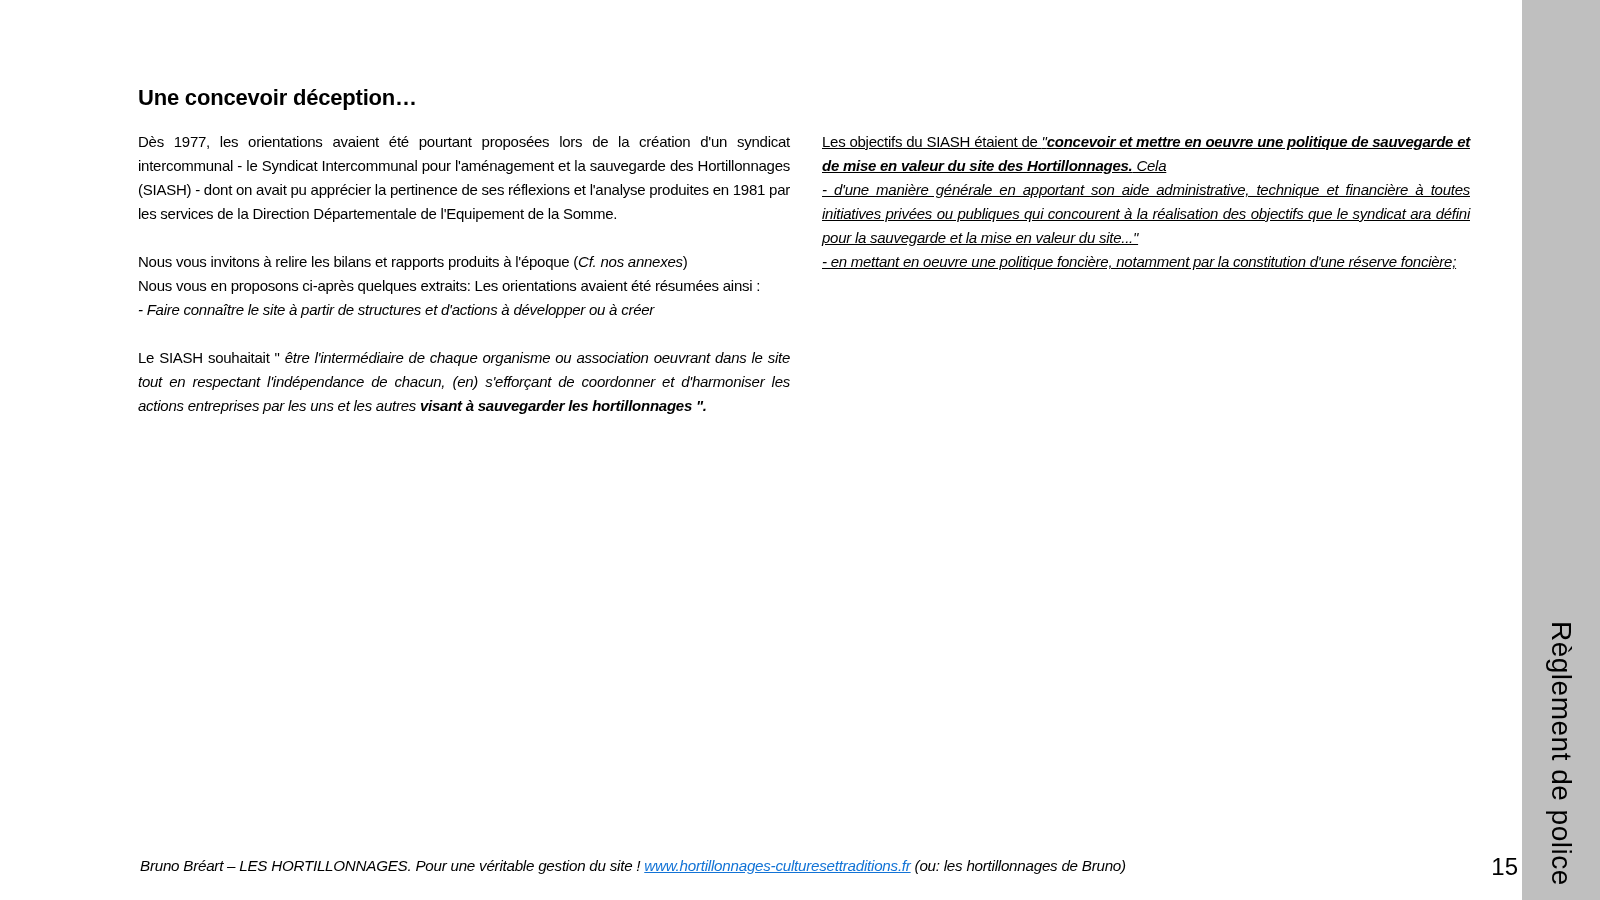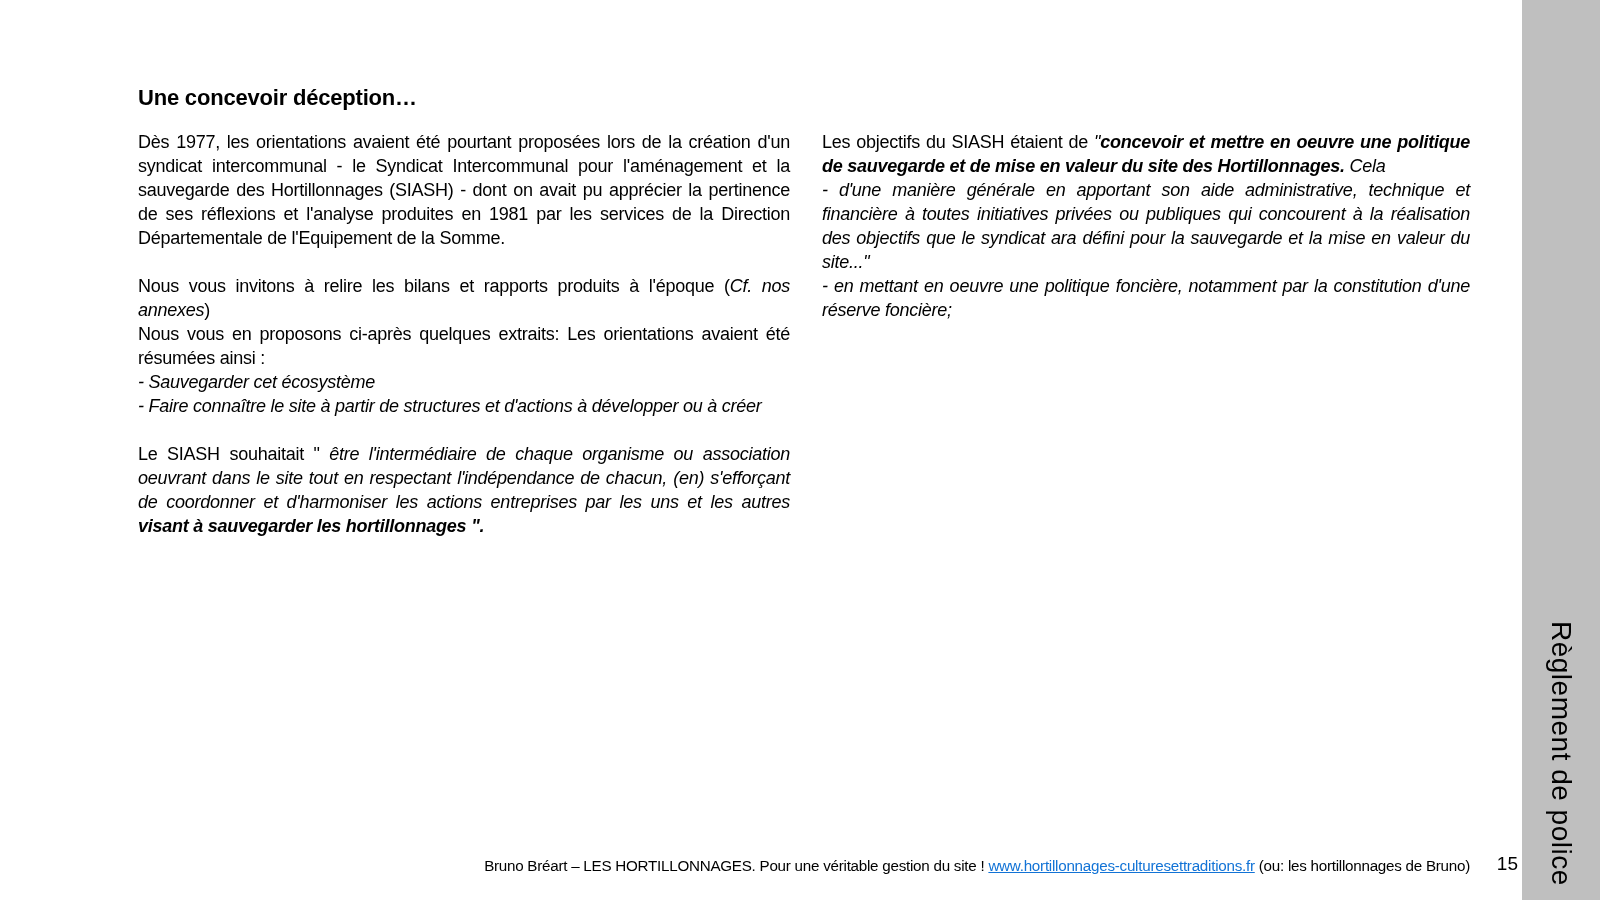--- a/index.html
+++ b/index.html
@@ -41,59 +41,60 @@
     top: 70px;
     font-size: 22px;
     font-weight: bold;
     letter-spacing: -0.2px;
   }
 
   
   .col {
     position: absolute;
     top: 130px;
-    font-size: 18px;
+    font-size: 15px;
     line-height: 24px;
     text-align: justify;
     letter-spacing: -0.25px;
   }
   .col-left  { left: 138px; width: 652px; }
-  .col-right { left: 822px; width: 648px; }
+  .col-right { left: 822px; width: 648px; text-decoration: underline; }
 
   .para { margin: 0 0 24px 0; }
   .para:last-child { margin-bottom: 0; }
   .line-block { margin: 0; }
 
   .it { font-style: italic; }
   .bi { font-style: italic; font-weight: bold; }
 
   
   .footer {
     position: absolute;
     left: 140px;
     top: 857px;
     width: 1330px;
-    text-align: right;
+    text-align: left;
     font-size: 15.2px;
     letter-spacing: -0.25px;
     white-space: nowrap;
+    font-style: italic;
   }
   .footer a, .footer .link {
     color: #1273d6;
     text-decoration: underline;
     cursor: pointer;
   }
 
   .page-num {
     position: absolute;
     left: 1450px;
     top: 853px;
     width: 68px;
     text-align: right;
-    font-size: 19px;
+    font-size: 24px;
   }
 </style>
 </head>
 <body>
 
 <div class="canvas">
 
   <div class="sideband">
     <span class="sideband-label">Règlement de police</span>
   </div>
@@ -101,21 +102,20 @@
   <h1 class="doc-title">Une concevoir déception…</h1>
 
   <div class="col col-left">
     <p class="para">
       <span>Dès 1977, les orientations avaient été pourtant proposées lors de la création d'un syndicat intercommunal - le Syndicat Intercommunal pour l'aménagement et la sauvegarde des Hortillonnages (SIASH) - dont on avait pu apprécier la pertinence de ses réflexions et l'analyse produites en 1981 par les services de la Direction Départementale de l'Equipement de la Somme.</span>
     </p>
 
     <p class="para">
       <span>Nous vous invitons à relire les bilans et rapports produits à l'époque (</span><span class="it">Cf. nos annexes</span><span>)</span><br>
       <span>Nous vous en proposons ci-après quelques extraits: Les orientations avaient été résumées ainsi :</span>
-      <span class="line-block it" style="display:block">- Sauvegarder cet écosystème</span>
       <span class="line-block it" style="display:block">- Faire connaître le site à partir de structures et d'actions à développer ou à créer</span>
     </p>
 
     <p class="para">
       <span>Le SIASH souhaitait " </span><span class="it">être l'intermédiaire de chaque organisme ou association oeuvrant dans le site tout en respectant l'indépendance de chacun, (en) s'efforçant de coordonner et d'harmoniser les actions entreprises par les uns et les autres </span><span class="bi">visant à sauvegarder les hortillonnages ".</span>
     </p>
   </div>
 
   <div class="col col-right">
     <p class="para">

